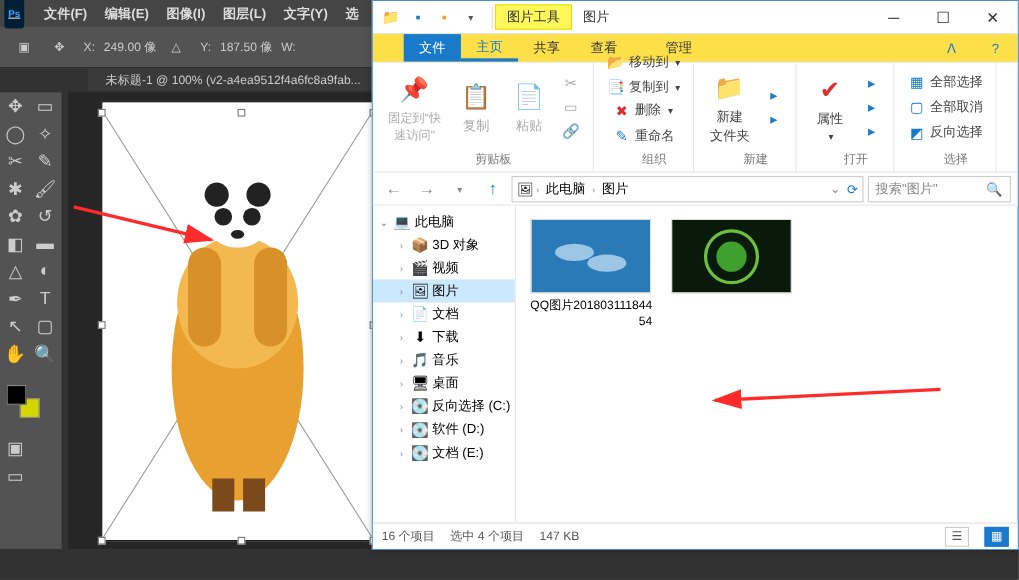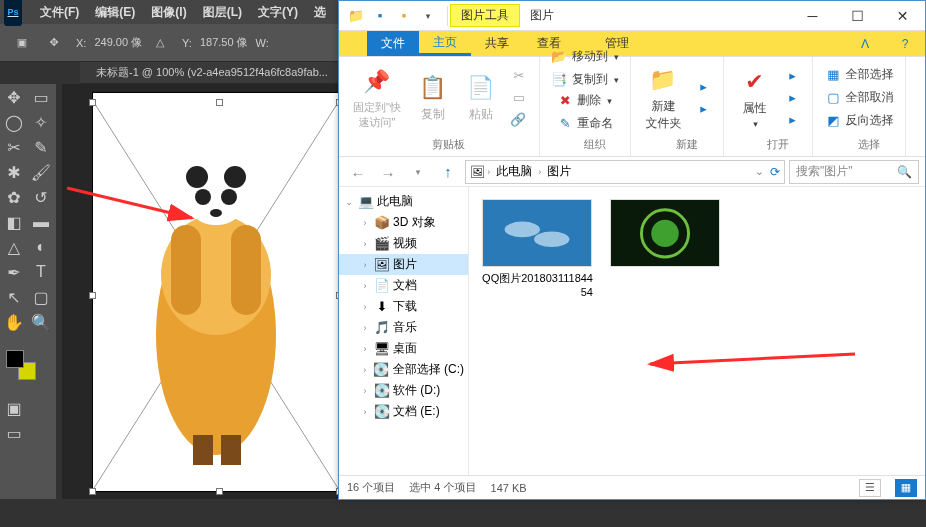--- a/index.html
+++ b/index.html
@@ -433,21 +433,21 @@
           <span>音乐</span>
         </div>
         <div class="node" style="padding-left: 20px;">
           <span class="exp">›</span>
           <span class="ic">🖥</span>
           <span>桌面</span>
         </div>
         <div class="node" style="padding-left: 20px;">
           <span class="exp">›</span>
           <span class="ic">💽</span>
-          <span>全部选择 (C:)</span>
+          <span>反向选择 (C:)</span>
         </div>
         <div class="node" style="padding-left: 20px;">
           <span class="exp">›</span>
           <span class="ic">💽</span>
           <span>软件 (D:)</span>
         </div>
         <div class="node" style="padding-left: 20px;">
           <span class="exp">›</span>
           <span class="ic">💽</span>
           <span>文档 (E:)</span>

